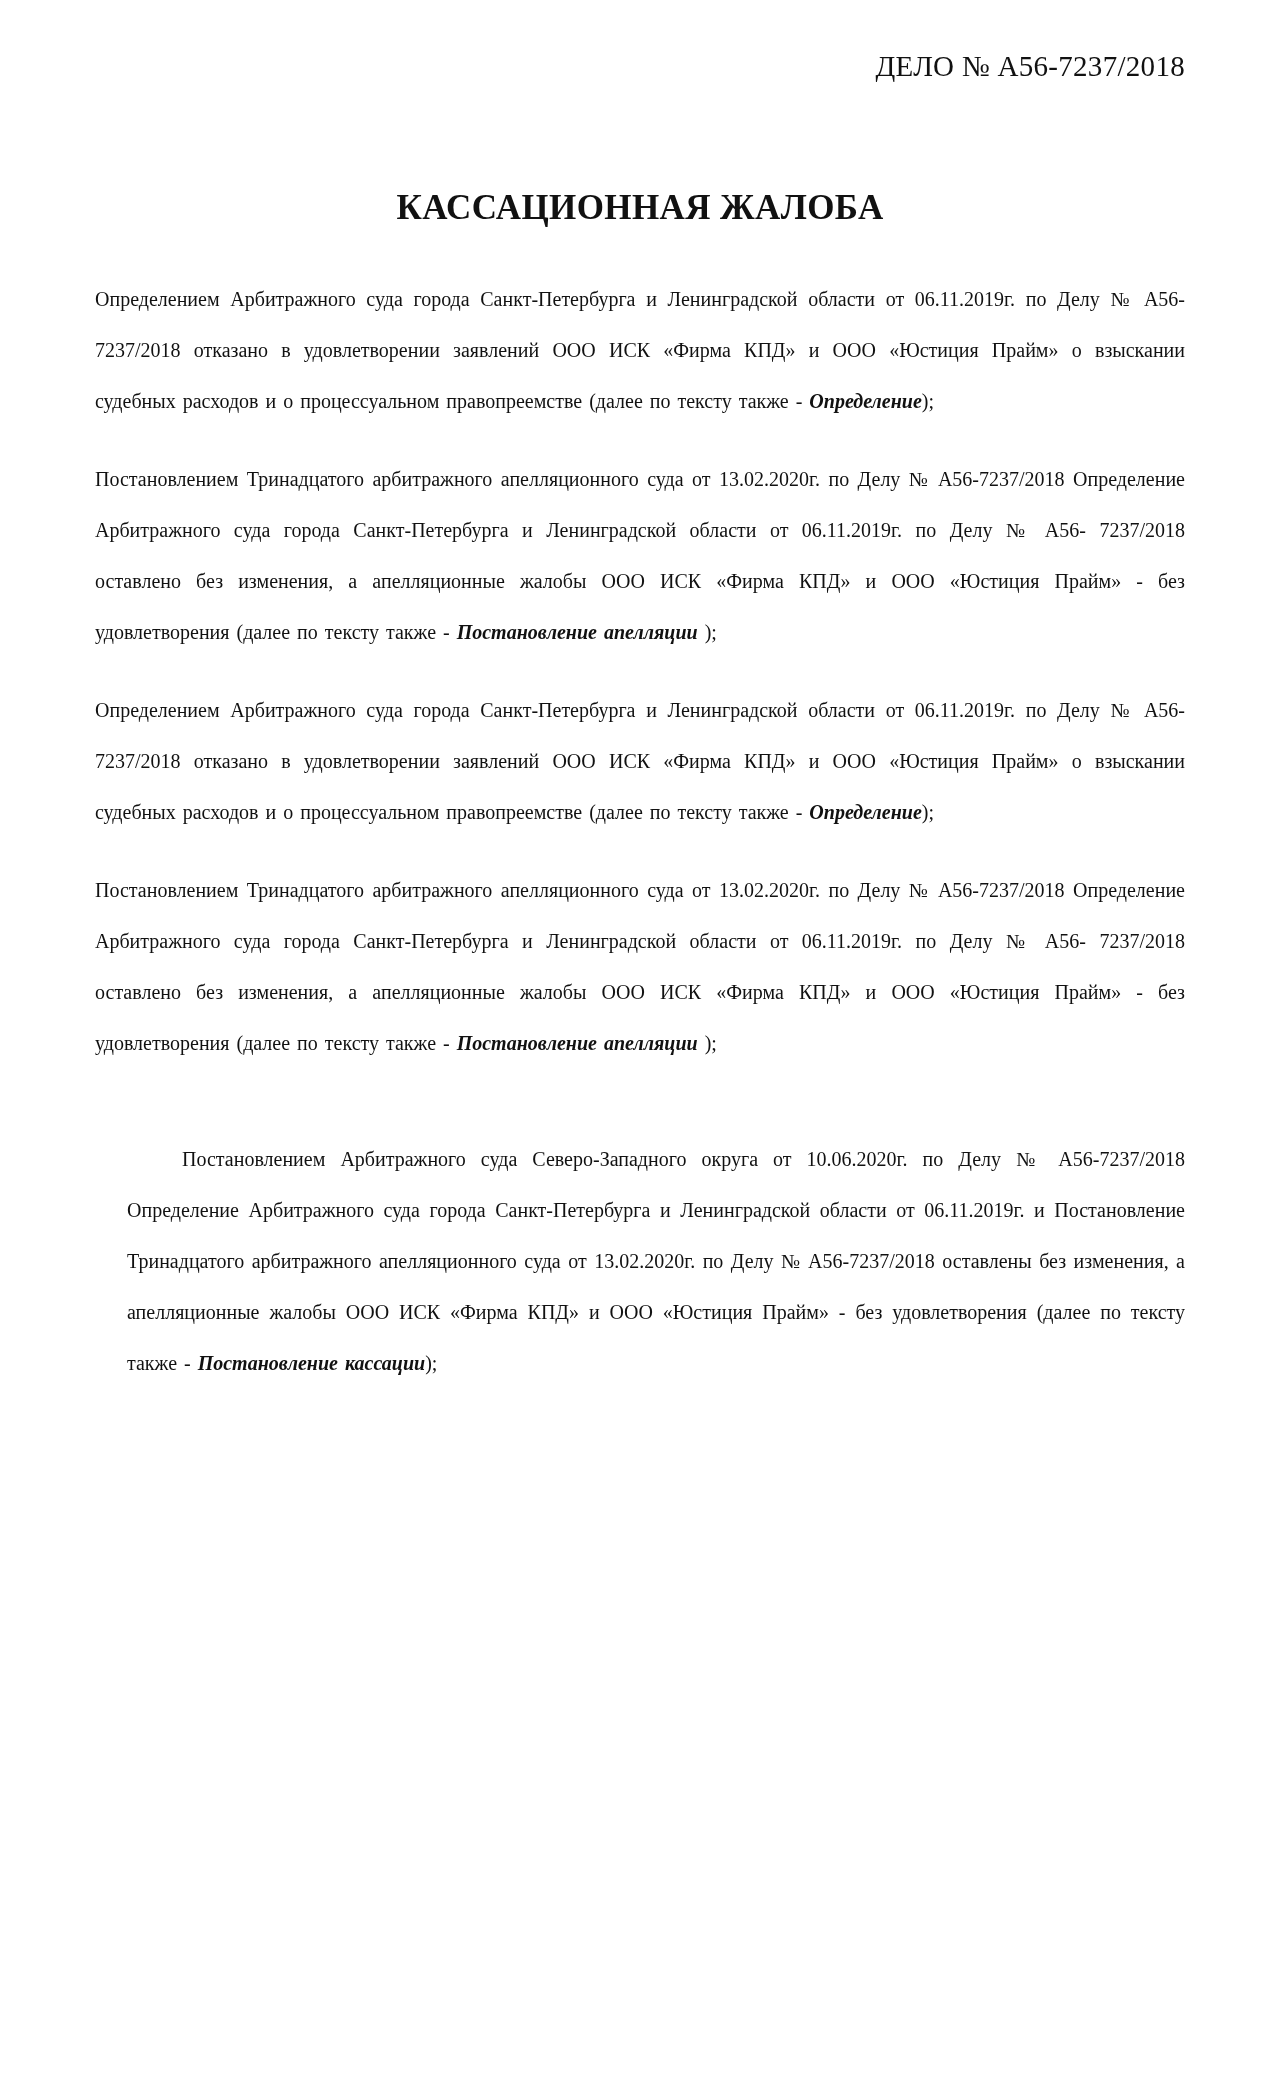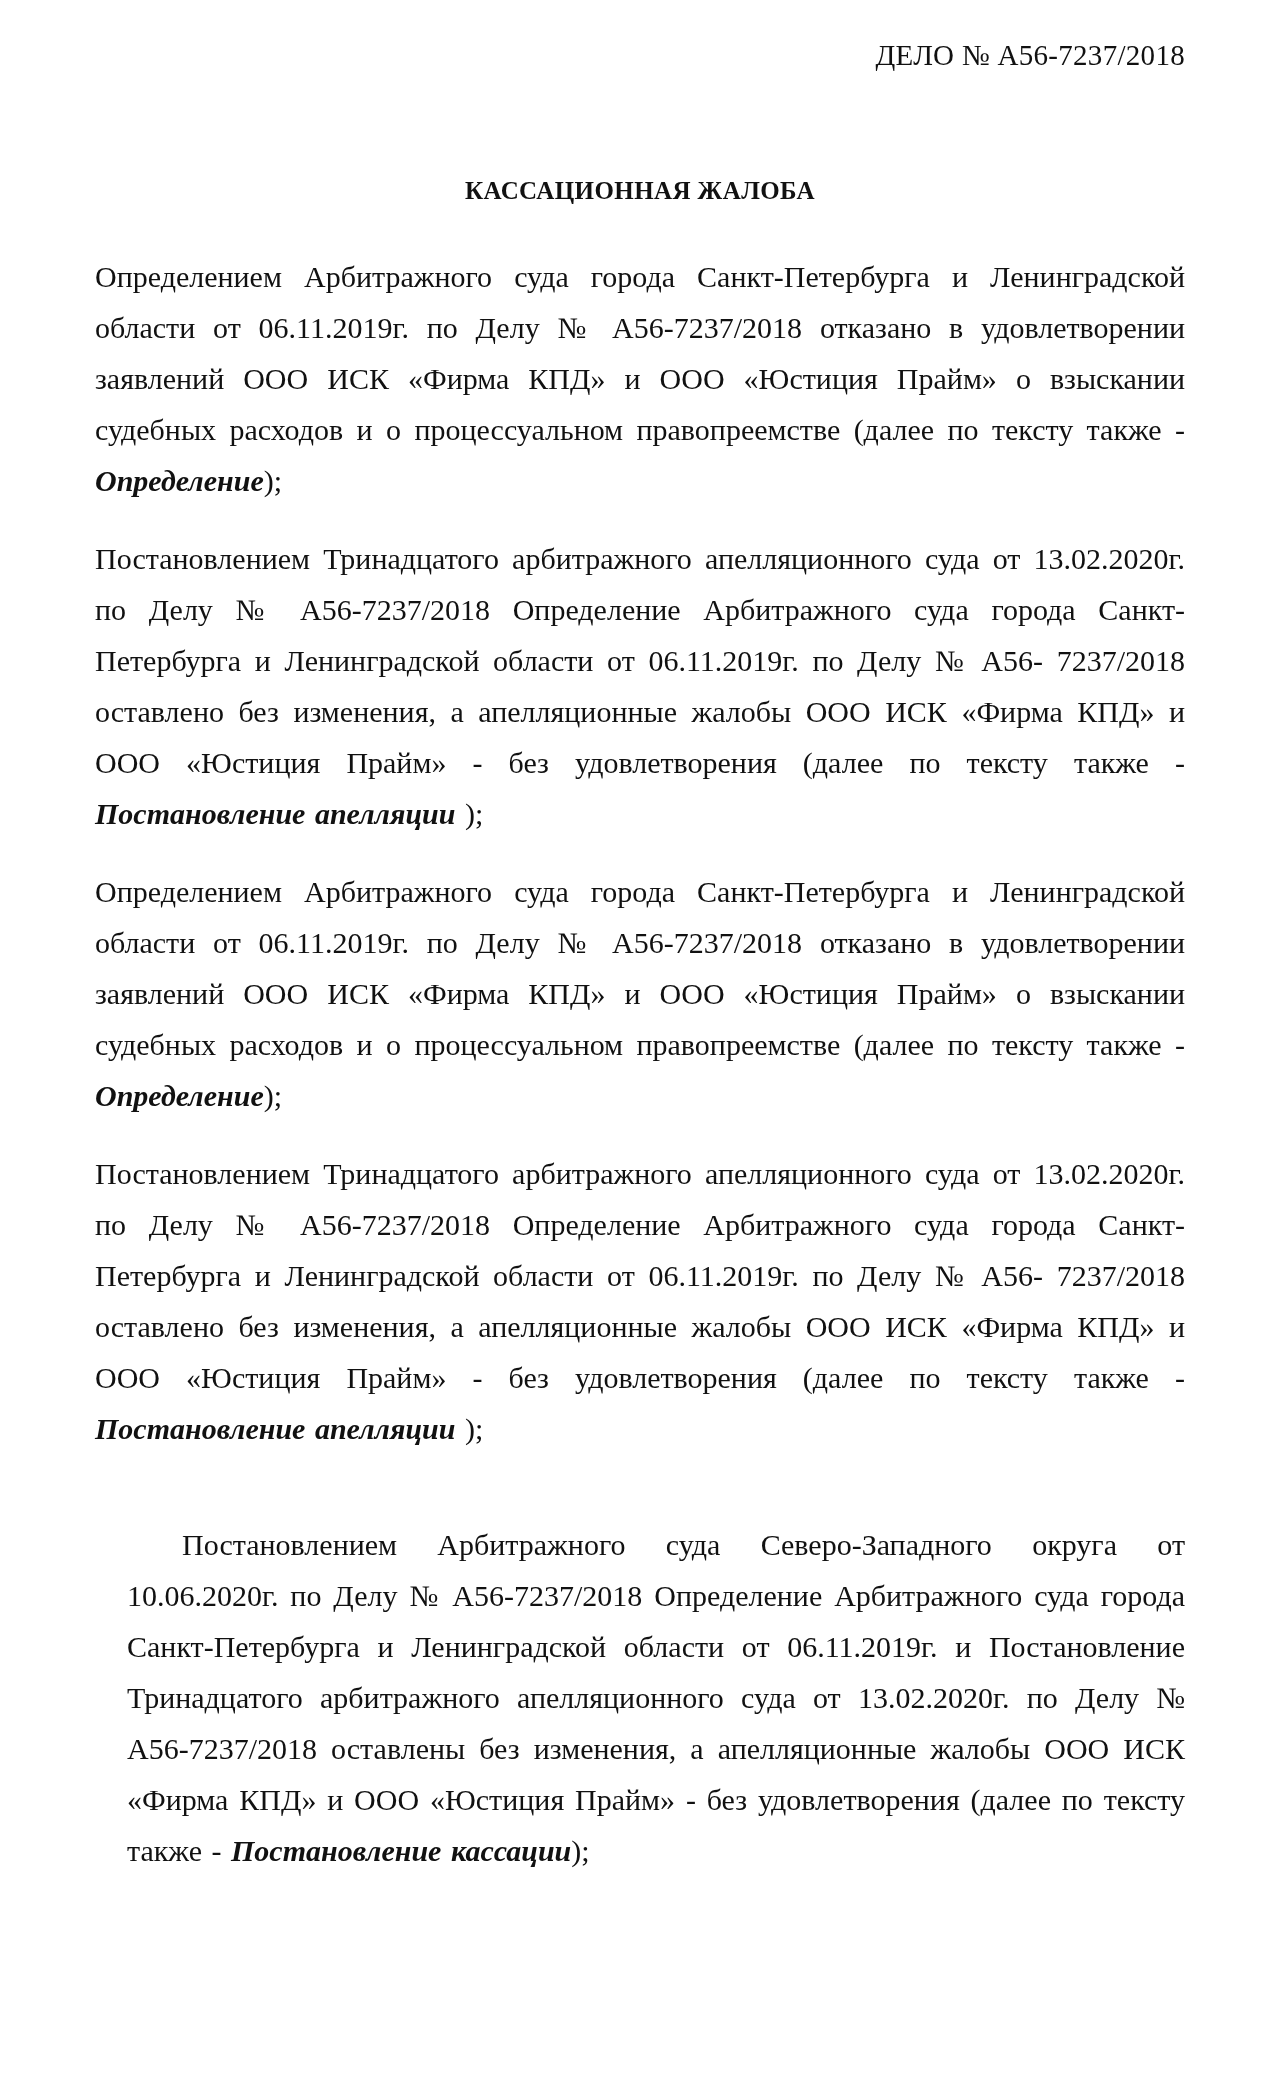--- a/index.html
+++ b/index.html
@@ -6,44 +6,44 @@
     margin: 0;
     padding: 0;
     background: #ffffff;
   }
   .page {
     position: relative;
     width: 1275px;
     height: 2100px;
     background: #ffffff;
     box-sizing: border-box;
-    padding: 38px 90px 0 95px;
+    padding: 49px 90px 0 95px;
     font-family: "Liberation Serif", "DejaVu Serif", serif;
     color: #111111;
     overflow: hidden;
   }
   .case-header {
     text-align: right;
     font-size: 29px;
     line-height: 35px;
     letter-spacing: 0.3px;
     white-space: nowrap;
   }
   .doc-title {
     text-align: center;
-    font-size: 25px;
+    font-size: 35px;
     font-weight: 700;
     letter-spacing: 0.4px;
     margin: 104px 0 0 0;
   }
   .doc-body {
     margin-top: 46px;
   }
   .para {
-    font-size: 30px;
+    font-size: 20px;
     line-height: 51px;
     text-align: justify;
     margin: 0 0 27px 0;
     word-spacing: 2px;
   }
   .para.indent {
     text-indent: 55px;
   }
   .para.gap-before {
     margin-top: 65px;

